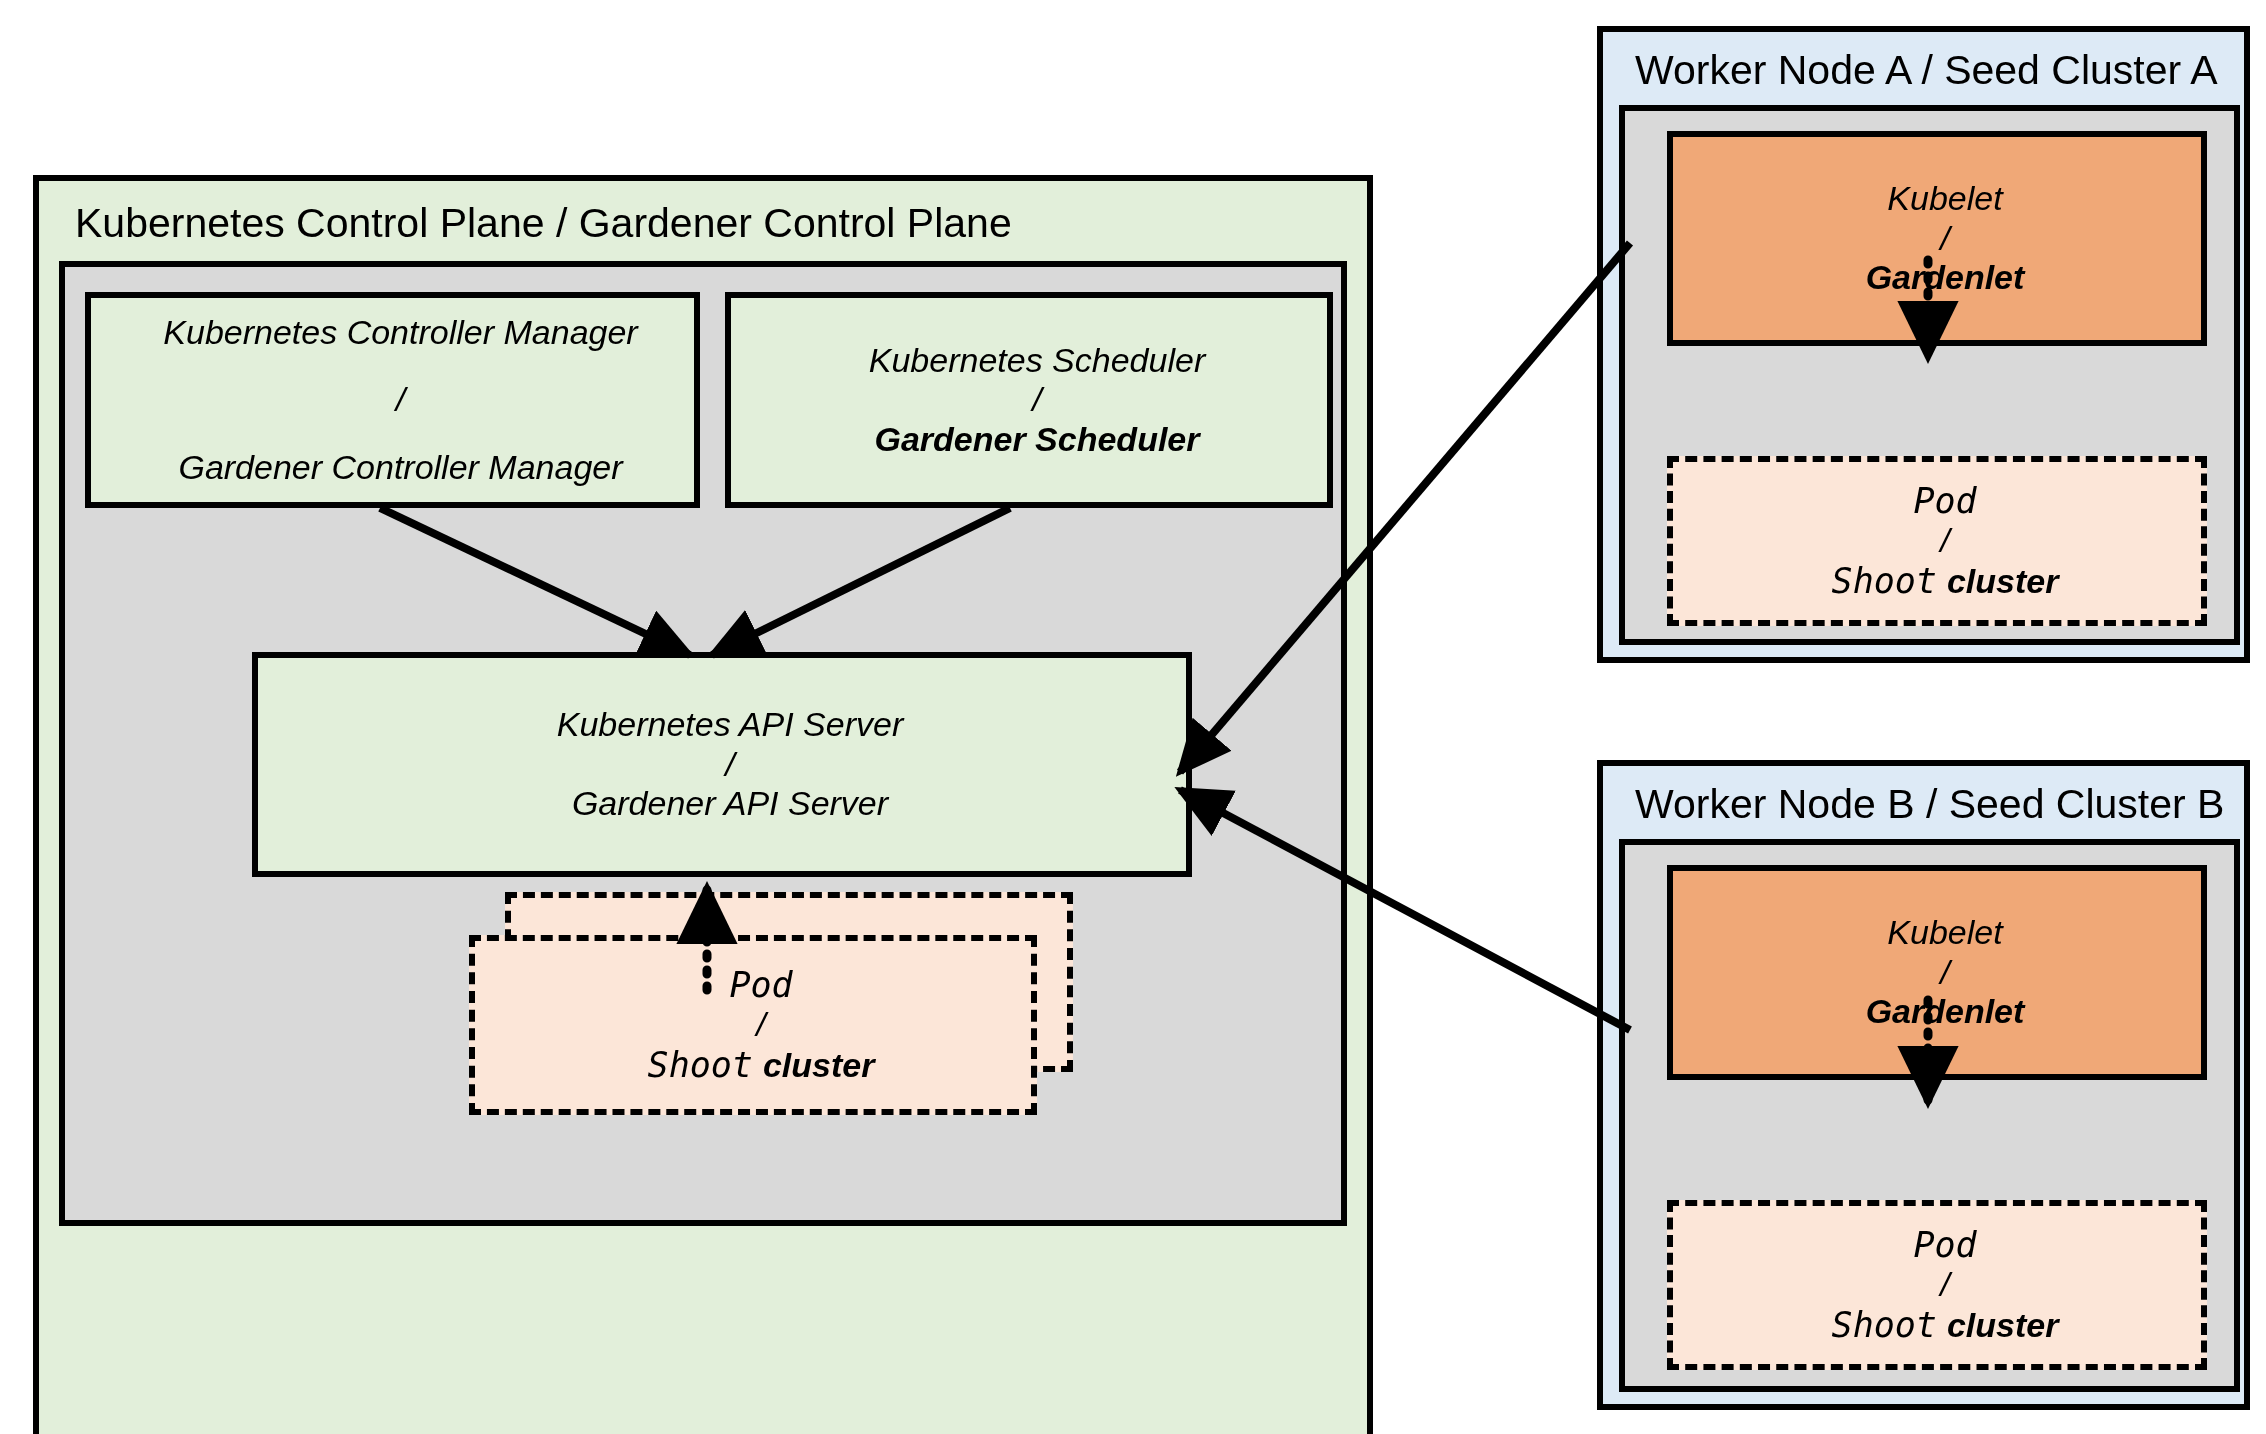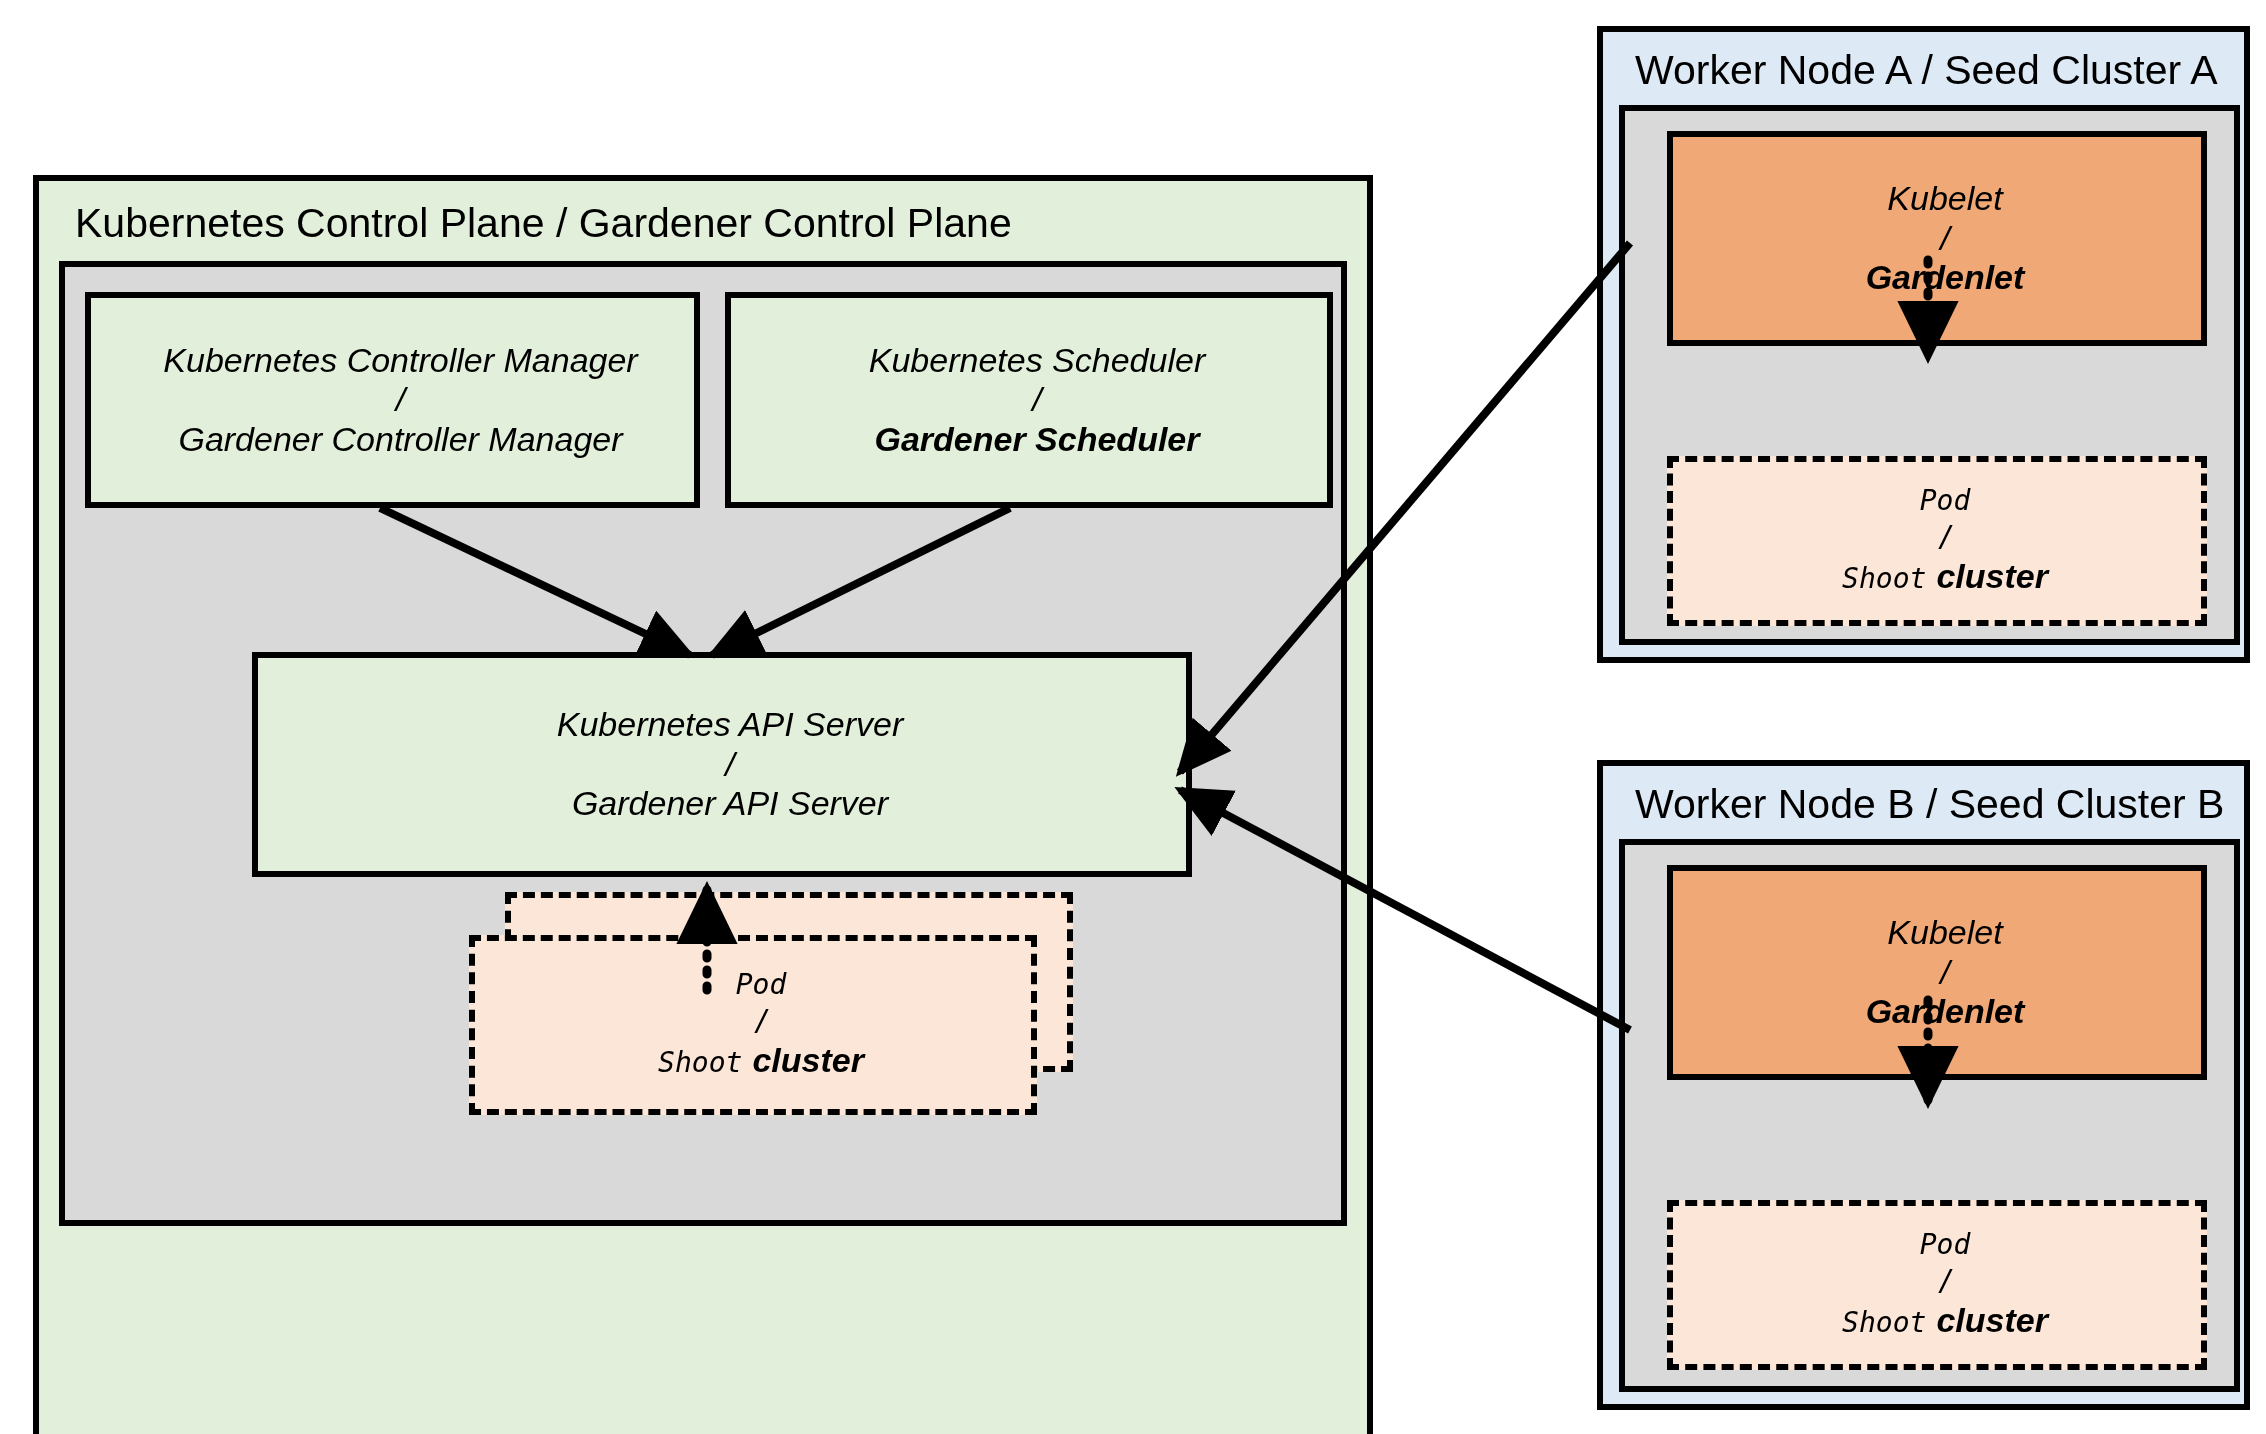--- a/index.html
+++ b/index.html
@@ -16,36 +16,36 @@
   .blue{background:#DDEAF6;border:6px solid #000;}
   .orange{background:#F0A877;border:6px solid #000;}
   .podbox{background:#FCE6D8;border:6px dashed #000;}
 
   
   .ctr{display:flex;flex-direction:column;align-items:center;justify-content:center;
        text-align:center;line-height:1.16;font-style:italic;}
   .hdr{font-size:41px;line-height:1;white-space:nowrap;}
   .lbl{font-size:34px;}
   .b{font-weight:bold;}
-  .mono{font-family:"DejaVu Sans Mono","Liberation Mono",monospace;font-size:28px;}
+  .mono{font-family:"DejaVu Sans Mono","Liberation Mono",monospace;font-size:35px;}
   .slash{font-size:34px;}
 
   
   #arrows{position:absolute;left:0;top:0;width:2266px;height:1434px;pointer-events:none;}
 </style>
 </head>
 <body>
 
 <div class="abs green" style="left:33px;top:175px;width:1340px;height:1388px;">
 
   <div class="abs hdr" style="left:20px;top:22px;">Kubernetes Control Plane / Gardener Control Plane</div>
 
   <div class="abs gray" style="left:20px;top:80px;width:1288px;height:965px;">
 
-    <div class="abs green ctr" style="left:20px;top:25px;width:615px;height:216px;">
+    <div class="abs green ctr" style="left:20px;top:25px;width:615px;height:216px;gap:28px;">
       <div class="lbl">Kubernetes Controller Manager</div>
       <div class="slash">/</div>
       <div class="lbl">Gardener Controller Manager</div>
     </div>
 
     <div class="abs green ctr" style="left:660px;top:25px;width:608px;height:216px;">
       <div class="lbl">Kubernetes Scheduler</div>
       <div class="slash">/</div>
       <div class="lbl b">Gardener Scheduler</div>
     </div>

